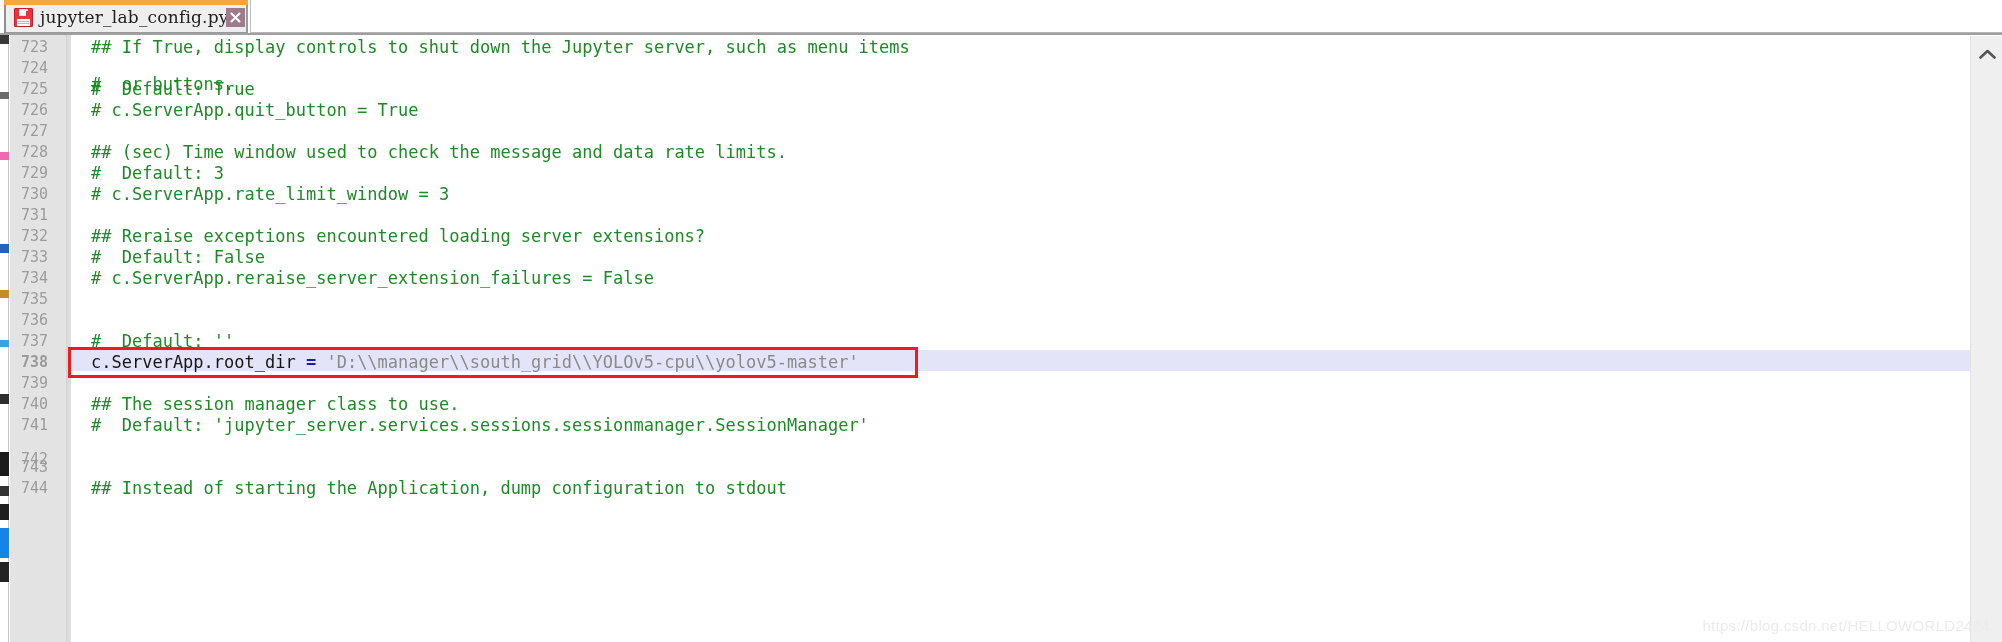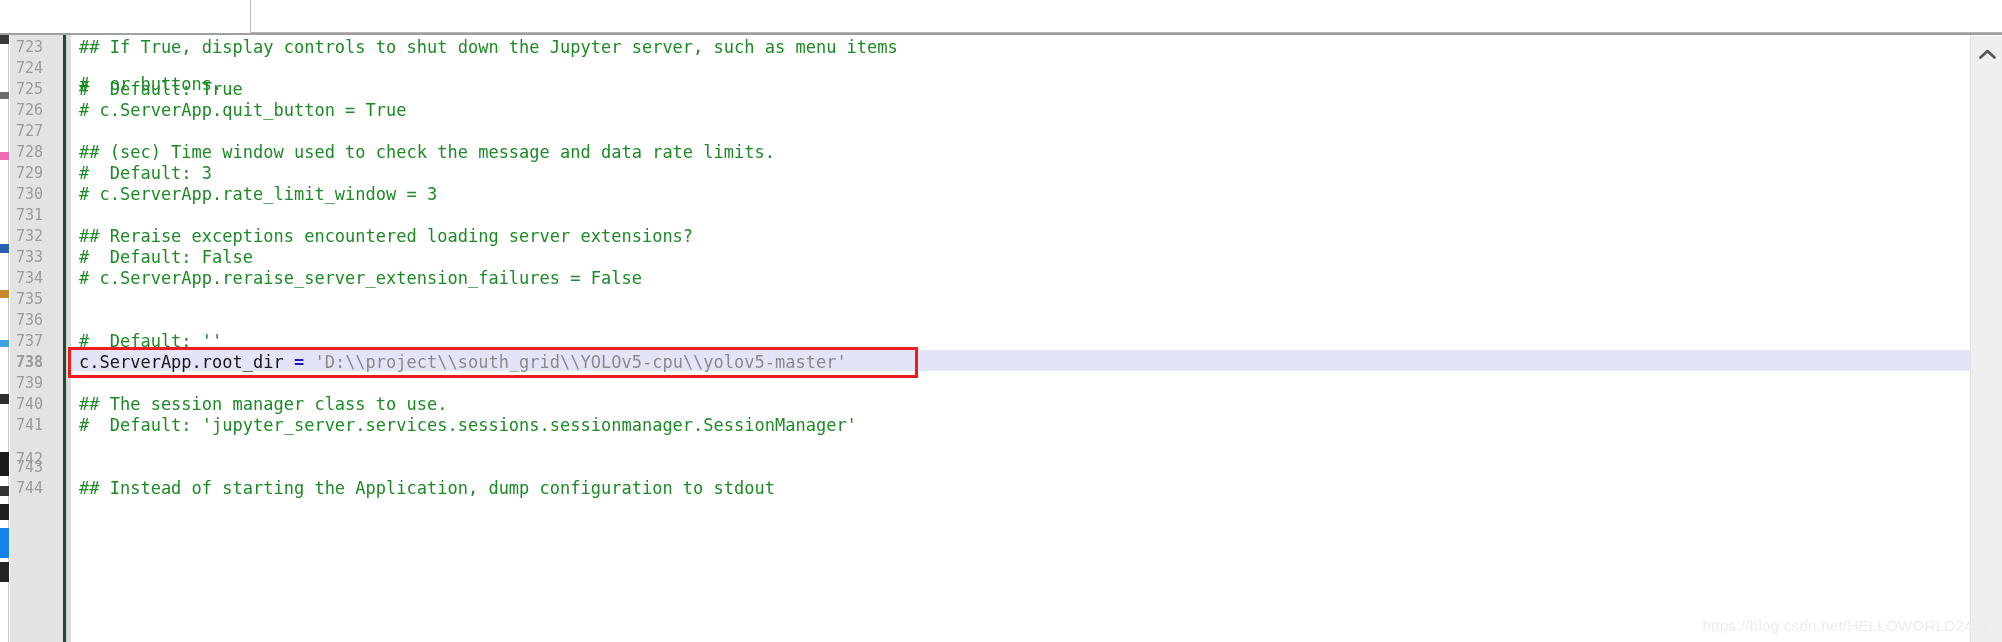--- a/index.html
+++ b/index.html
@@ -103,21 +103,21 @@
   }
   .marker {
     position:absolute; left:0px; width:9px;
   }
 
   
   #gutter {
     position:absolute; left:10px; top:0;
     width: 60px; height:608px;
     background:#e3e3e3;
-    border-right: 7px solid #14532d;
+    border-right: 2px solid #14532d;
   }
   #gutter-fold {
     position:absolute; left:56px; top:0;
     width: 14px; height:608px;
     background: #dcdcdc;
     border-left:1px solid #d2d2d2;
   }
   .lnum {
     position:absolute; right: 20px;
     font-family: "DejaVu Sans Mono", monospace;
@@ -131,21 +131,21 @@
     position:absolute; left: 71px; top: 0;
     width: 1900px; height: 608px;
     background:#ffffff;
   }
   .hl-band {
     position:absolute; left:0;
     width: 1900px; height: 21px;
     background:#e4e4f8;
   }
   .cline {
-    position:absolute; left: 8px;
+    position:absolute; left: 20px;
     height: 21px;
     font-family: "DejaVu Sans Mono", monospace;
     font-size: 17px; line-height: 21px;
     white-space: pre;
     color:#1d7a1d;
   }
   .cline.comment { color:#1d8a26; }
   .tok-name { color:#161616; }
   .tok-op   { color:#1717c4; font-weight:bold; }
   .tok-str  { color:#8a8a8a; }
@@ -186,20 +186,40 @@
   }
 </style>
 </head>
 <body>
 
 <div id="app">
 
   <div id="tabbar">
     <div class="tabbar-fill"></div>
 
+    <div class="tab">
+      <div class="tab-leftedge"></div>
+      <div class="tab-topbar"></div>
+
+      <div class="tab-icon">
+        <div class="floppy-body"></div>
+        <div class="floppy-shutter">
+          <div class="floppy-shutter-slot"></div>
+        </div>
+        <div class="floppy-label"></div>
+      </div>
+
+      <div class="tab-title">jupyter_lab_config.py</div>
+
+      <div class="tab-close">
+        <svg width="13" height="13" viewBox="0 0 13 13" aria-hidden="true">
+          <path d="M2.5 2.5 L10.5 10.5 M10.5 2.5 L2.5 10.5" stroke="#ffffff" stroke-width="2.1" stroke-linecap="round"></path>
+        </svg>
+      </div>
+    </div>
 
     <div class="tabbar-sep"></div>
     <div class="tabbar-underline"></div>
   </div>
 
   <div id="editor">
 
     <div id="marker-strip">
         <div class="marker" style="top: 0px; height: 10px; background: rgb(58, 58, 58);"></div>
         <div class="marker" style="top: 58px; height: 7px; background: rgb(107, 107, 107);"></div>
@@ -247,21 +267,21 @@
         <div class="cline comment" style="top: 45px; text-align: center;">#  Default: True</div>
         <div class="cline comment" style="top: 66px;"># c.ServerApp.quit_button = True</div>
         <div class="cline comment" style="top: 108px;">## (sec) Time window used to check the message and data rate limits.</div>
         <div class="cline comment" style="top: 129px;">#  Default: 3</div>
         <div class="cline comment" style="top: 150px;"># c.ServerApp.rate_limit_window = 3</div>
         <div class="cline comment" style="top: 192px;">## Reraise exceptions encountered loading server extensions?</div>
         <div class="cline comment" style="top: 213px;">#  Default: False</div>
         <div class="cline comment" style="top: 234px;"># c.ServerApp.reraise_server_extension_failures = False</div>
         <div class="cline comment" style="top: 297px;">#  Default: ''</div>
         <div class="hl-band" style="top: 316px;"></div>
-        <div class="cline" style="top: 318px;"><span class="tok-name">c.ServerApp.root_dir </span><span class="tok-op">=</span><span class="tok-str"> 'D:\\project\\south_grid\\YOLOv5-cpu\\yolov5-master'</span></div>
+        <div class="cline" style="top: 318px;"><span class="tok-name">c.ServerApp.root_dir </span><span class="tok-op">=</span><span class="tok-str"> 'D:\\manager\\south_grid\\YOLOv5-cpu\\yolov5-master'</span></div>
         <div class="cline comment" style="top: 360px;">## The session manager class to use.</div>
         <div class="cline comment" style="top: 381px; text-align: right;">#  Default: 'jupyter_server.services.sessions.sessionmanager.SessionManager'</div>
         <div class="cline comment" style="top: 444px;">## Instead of starting the Application, dump configuration to stdout</div>
       </div>
 
     <div id="redbox" style="top: 313px;"></div>
   </div>
 
   <div id="vscroll-top-rule"></div>
   <div id="vscroll">

